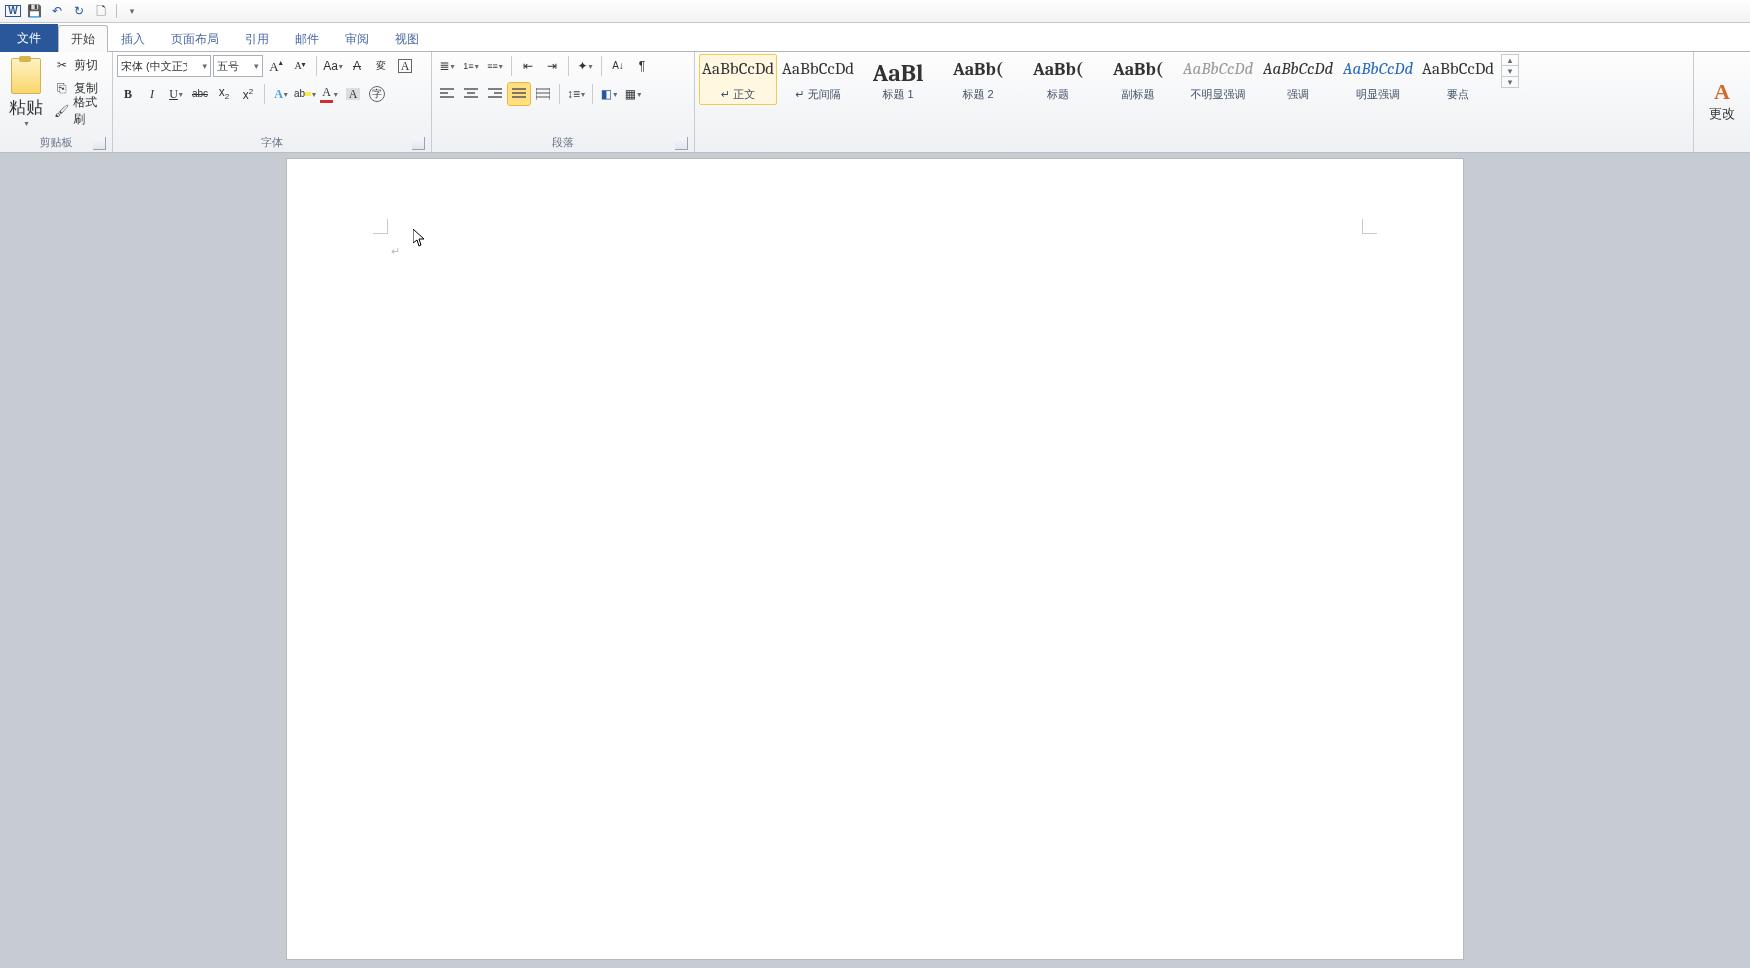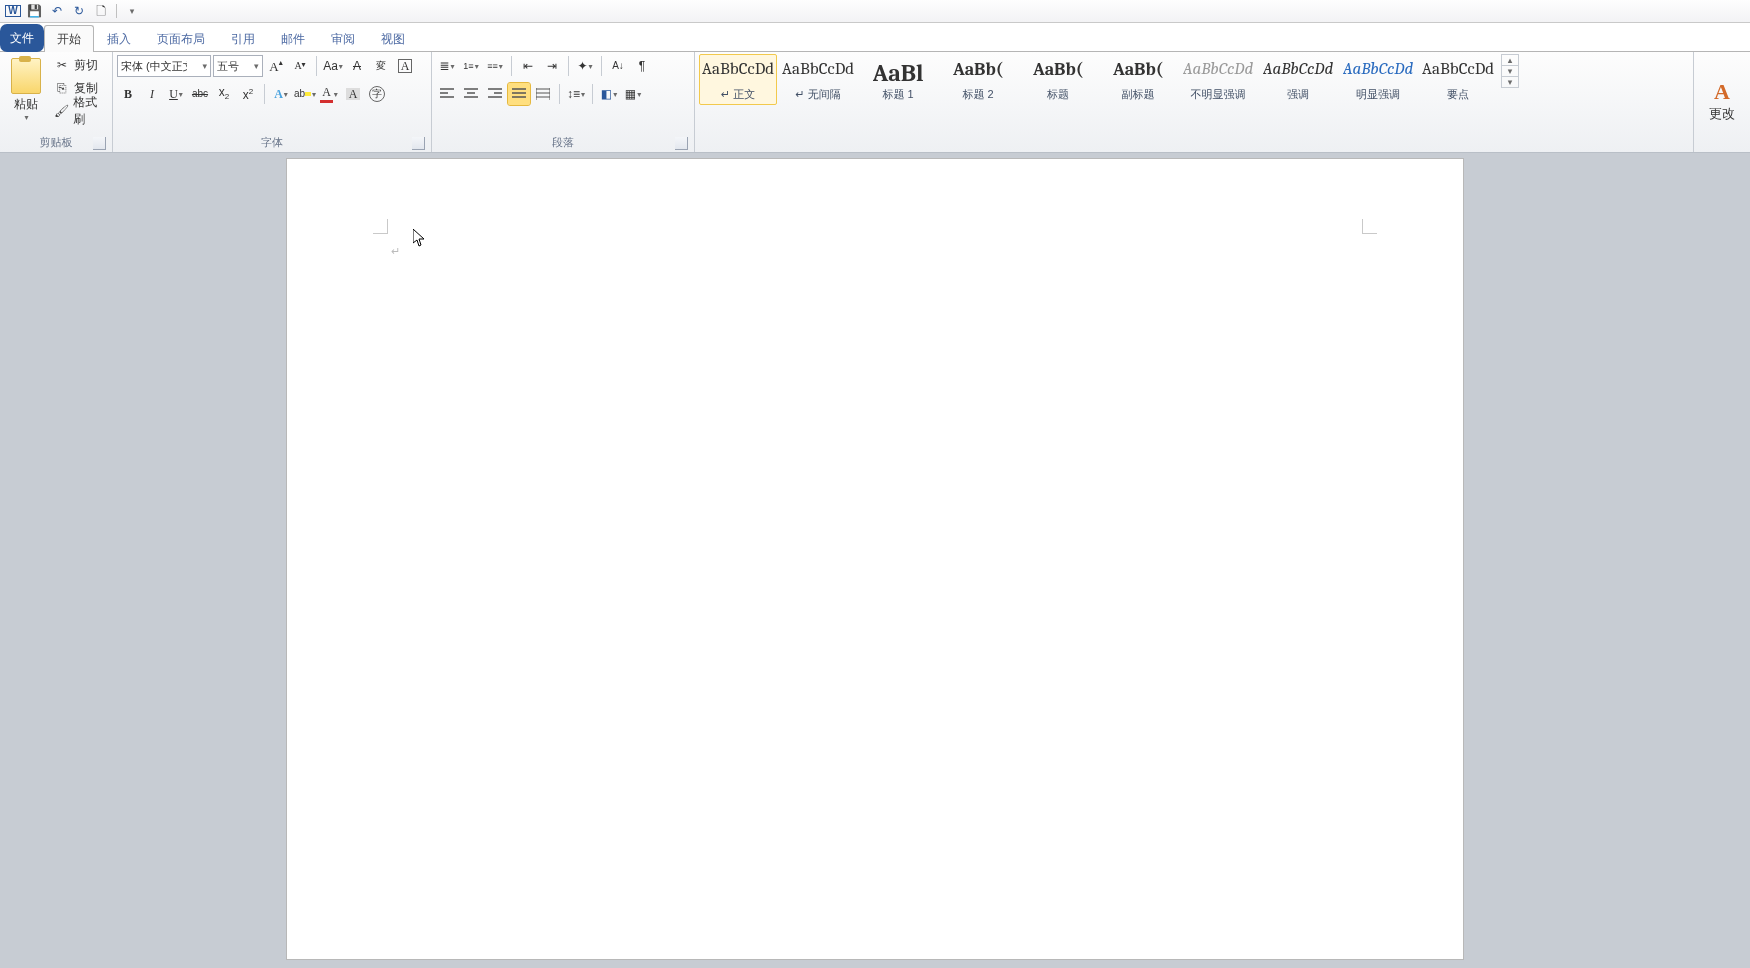--- a/index.html
+++ b/index.html
@@ -3,21 +3,21 @@
 <meta charset="utf-8">
 <style>
   html,body{margin:0;padding:0;font-family:"Segoe UI","Microsoft YaHei",sans-serif;font-size:12px;color:#333;background:#fff;}
   .titlebar{height:22px;display:flex;align-items:center;background:linear-gradient(#fefefe,#f3f3f5);border-bottom:1px solid #c9c9c9;}
   .qat{display:flex;align-items:center;gap:4px;padding:0 4px;}
   .qat .icon-btn{width:18px;height:18px;display:flex;align-items:center;justify-content:center;border-radius:2px;}
   .qat .sep{width:1px;height:14px;background:#c0c0c0;margin:0 2px;}
   .title{position:absolute;left:0;right:0;text-align:center;pointer-events:none;font-size:12px;color:#5a5a5a;}
   .tabs{display:flex;align-items:flex-end;height:28px;background:#fff;border-bottom:1px solid #b5b5b5;}
   .tab{padding:5px 12px 4px;color:#4d6aa3;cursor:pointer;position:relative;top:1px;border:1px solid transparent;border-bottom:none;}
-  .tab.file{background:#2a579a;color:#fff;border-radius:7px;padding:5px 9px;}
+  .tab.file{background:#2a579a;color:#fff;border-radius:0;padding:5px 16px;}
   .tab.active{background:#fafafa;border-color:#b5b5b5;border-top-left-radius:3px;border-top-right-radius:3px;color:#404040;}
   .ribbon{height:100px;background:linear-gradient(#fdfdfd,#eef0f3);border-bottom:1px solid #b9bfc7;display:flex;align-items:stretch;}
   .group{border-right:1px solid #c7ccd3;display:flex;flex-direction:column;padding:2px 4px 0;}
   .group-body{flex:1;display:flex;align-items:flex-start;gap:2px;}
   .group-label{text-align:center;font-size:11px;color:#69758a;padding:0 0 2px;position:relative;}
   .group-label .launcher{position:absolute;right:2px;bottom:2px;width:12px;height:12px;border:1px solid #9aa3b2;border-top:none;border-left:none;background:linear-gradient(#f4f6f9,#e3e7ee);}
   .vcol{display:flex;flex-direction:column;gap:1px;}
   .smallbtn{height:22px;display:flex;align-items:center;gap:4px;padding:0 4px;border-radius:2px;}
   .bigbtn{display:flex;flex-direction:column;align-items:center;justify-content:center;width:44px;padding:4px 2px;border-radius:3px;}
   .iconbox{width:16px;height:16px;display:flex;align-items:center;justify-content:center;}
@@ -88,21 +88,21 @@
 </div>
 
 <div class="ribbon">
 
   <div class="group" style="width:104px">
     <div class="group-body">
       <div class="bigbtn">
         <div style="width:28px;height:34px;background:linear-gradient(#fff3c4,#f9d66c);border:1px solid #d8b24a;border-radius:2px;position:relative">
           <div style="position:absolute;top:-3px;left:7px;width:12px;height:6px;background:#d8b24a;border-radius:2px"></div>
         </div>
-        <span style="font-size:12px;margin-top:2px">粘贴</span>
+        <span style="font-size:17px;margin-top:2px">粘贴</span>
         <span class="split-arrow">▾</span>
       </div>
       <div class="vcol">
         <div class="smallbtn">
             <span class="iconbox">✂</span>
             <span>剪切</span>
           </div>
         <div class="smallbtn">
             <span class="iconbox">⎘</span>
             <span>复制</span>

